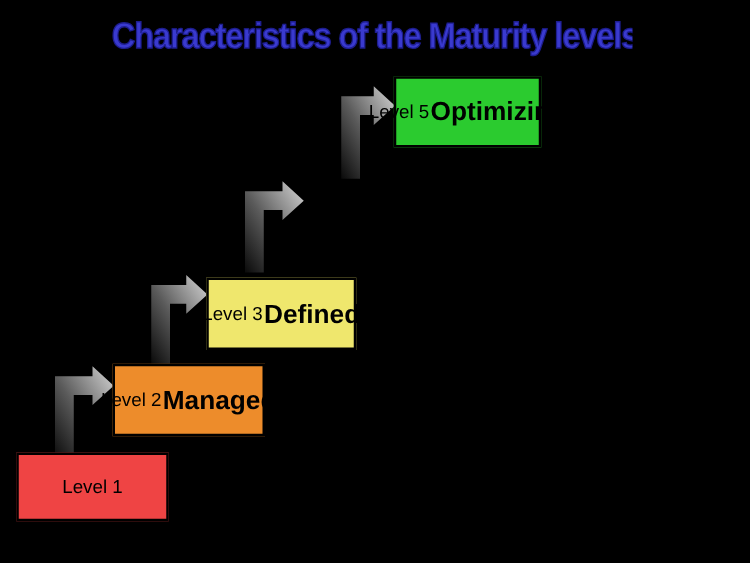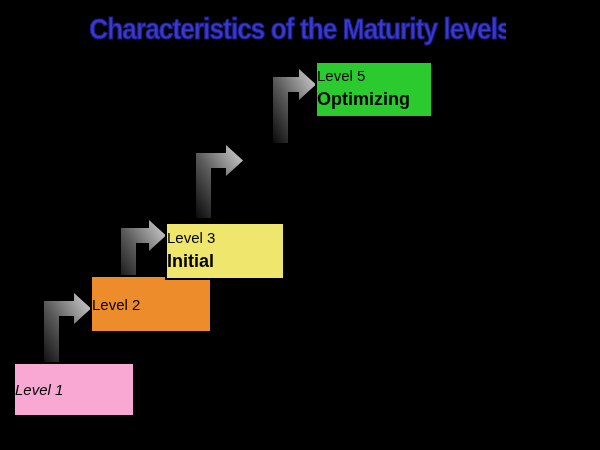--- a/index.html
+++ b/index.html
@@ -36,43 +36,44 @@
     left: 0;
     top: 0;
     z-index: 1;
   }
   .box {
     position: absolute;
     z-index: 2;
     border: 2px solid #000000;
     box-sizing: border-box;
     display: flex;
-    flex-direction: column;
+    flex-direction: row;
+    align-items: center;
     justify-content: center;
     gap: 1px;
     color: #000000;
   }
   .box .lvl {
     font-size: 15px;
     font-weight: normal;
     line-height: 19px;
     white-space: nowrap;
   }
   .box .name {
-    font-size: 18px;
+    font-size: 21px;
     font-weight: bold;
     line-height: 27px;
     white-space: nowrap;
   }
   .box .name.small {
     font-size: 16px;
     line-height: 20px;
   }
   .b1 { left: 13px;  top: 362px; width: 122px; height: 55px; }
-  .b2 { left: 90px;  top: 275px; width: 122px; height: 58px; }
+  .b2 { left: 90px;  top: 291px; width: 122px; height: 58px; }
   .b3 { left: 165px; top: 222px; width: 120px; height: 58px; }
   .b4 { left: 242px; top: 137px; width: 171px; height: 56px; }
   .b5 { left: 315px; top: 61px;  width: 118px; height: 57px; }
 </style>
 </head>
 <body>
 
 <div id="stage">
 
   <div id="title">Characteristics of the Maturity levels</div>
@@ -84,31 +85,32 @@
         <stop offset="0.45" stop-color="#5A5A5A"></stop>
         <stop offset="1" stop-color="#D8D8D8"></stop>
       </linearGradient>
     </defs>
     <polygon fill="url(#arrowGrad)" points="44,368 44,301 74,301 74,293 91,308.5 74,324 74,316 59,316 59,368"></polygon>
     <polygon fill="url(#arrowGrad)" points="121,291 121,228 149,228 149,220 166,235.5 149,251 149,243 136,243 136,291"></polygon>
     <polygon fill="url(#arrowGrad)" points="196,218 196,153 226,153 226,145 243,160.5 226,176 226,168 211,168 211,218"></polygon>
     <polygon fill="url(#arrowGrad)" points="273,143 273,77 299,77 299,69 316,84.5 299,100 299,92 288,92 288,143"></polygon>
   </svg>
 
-  <div class="box b1" style="background: #f9a8d4; font-style: italic;">
+  <div class="box b1" style="background: #ef4444;">
     <div class="lvl">Level 1</div>
   </div>
 
   <div class="box b2" style="background: rgb(237, 140, 43);">
     <div class="lvl">Level 2</div>
+    <div class="name">Managed</div>
   </div>
 
   <div class="box b3" style="background: rgb(239, 231, 109);">
     <div class="lvl">Level 3</div>
-    <div class="name">Initial</div>
+    <div class="name">Defined</div>
   </div>
 
 
   <div class="box b5" style="background: rgb(43, 203, 47);">
     <div class="lvl">Level 5</div>
     <div class="name">Optimizing</div>
   </div>
 
 </div>
 

